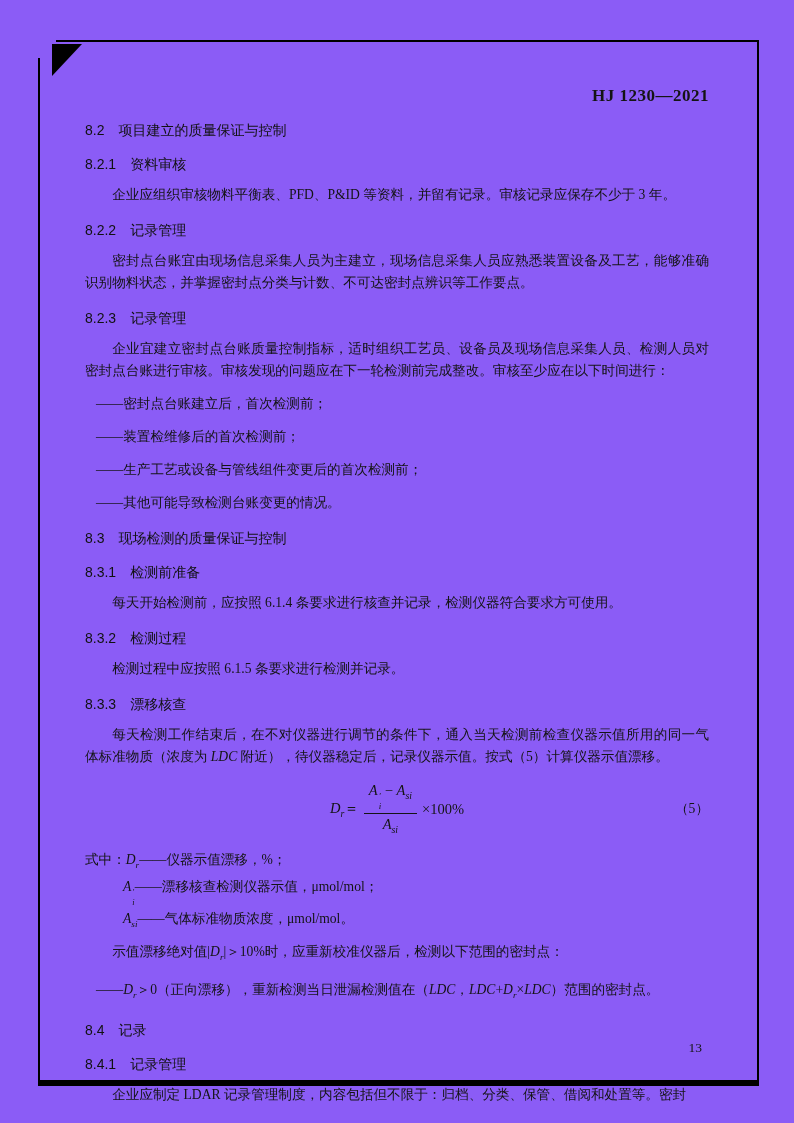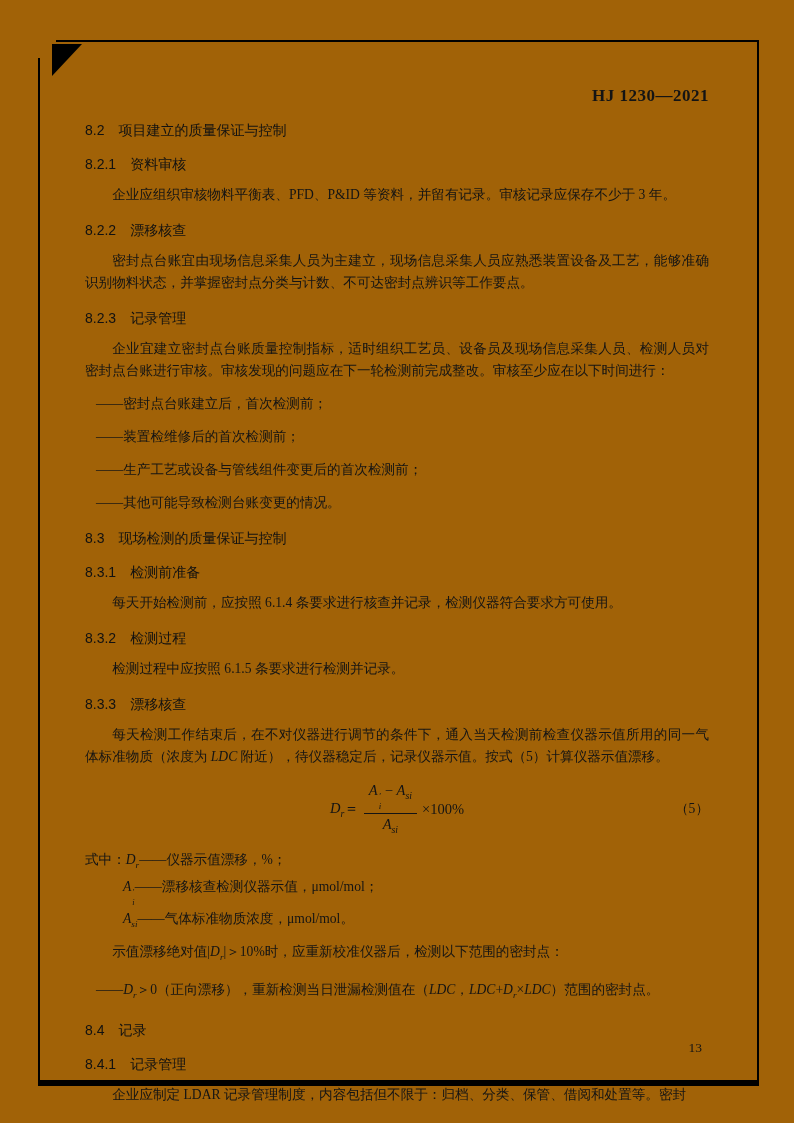--- a/index.html
+++ b/index.html
@@ -1,18 +1,18 @@
 <!DOCTYPE html>
 <html><head>
 <meta charset="utf-8">
 <style>
   * { margin:0; padding:0; box-sizing:border-box; }
   html,body { background:#ffffff; }
   .page {
-    position:relative; width:794px; height:1123px; background:#a16207;
+    position:relative; width:794px; height:1123px; background:#8b5cf6;
     overflow:hidden; color:#141414;
     font-family:"Liberation Serif","DejaVu Serif",serif;
   }
   
   .edge { position:absolute; background:#000; }
   .edge-top    { left:56px;  top:40px;   width:703px; height:2px; }
   .edge-left   { left:38px;  top:58px;   width:2px;   height:1026px; }
   .edge-right  { left:757px; top:40px;   width:2px;   height:1044px; }
   .edge-bottom { left:38px;  top:1080px; width:721px; height:6px; }
   .corner-triangle {
@@ -66,21 +66,21 @@
 
   <div class="content">
 
     <div class="doc-header">HJ 1230—2021</div>
 
     <h2 class="h-sec">8.2　项目建立的质量保证与控制</h2>
 
     <h3 class="h-sub">8.2.1　资料审核</h3>
     <p class="para indent">企业应组织审核物料平衡表、PFD、P&amp;ID 等资料，并留有记录。审核记录应保存不少于 3 年。</p>
 
-    <h3 class="h-sub">8.2.2　漂移核查</h3>
+    <h3 class="h-sub">8.2.2　记录管理</h3>
     <p class="para indent">密封点台账宜由现场信息采集人员为主建立，现场信息采集人员应熟悉装置设备及工艺，能够准确识别物料状态，并掌握密封点分类与计数、不可达密封点辨识等工作要点。</p>
 
     <h3 class="h-sub">8.2.3　记录管理</h3>
     <p class="para indent">企业宜建立密封点台账质量控制指标，适时组织工艺员、设备员及现场信息采集人员、检测人员对密封点台账进行审核。审核发现的问题应在下一轮检测前完成整改。审核至少应在以下时间进行：</p>
     <p class="para dash-item">——密封点台账建立后，首次检测前；</p>
     <p class="para dash-item">——装置检维修后的首次检测前；</p>
     <p class="para dash-item">——生产工艺或设备与管线组件变更后的首次检测前；</p>
     <p class="para dash-item">——其他可能导致检测台账变更的情况。</p>
 
     <h2 class="h-sec">8.3　现场检测的质量保证与控制</h2>

